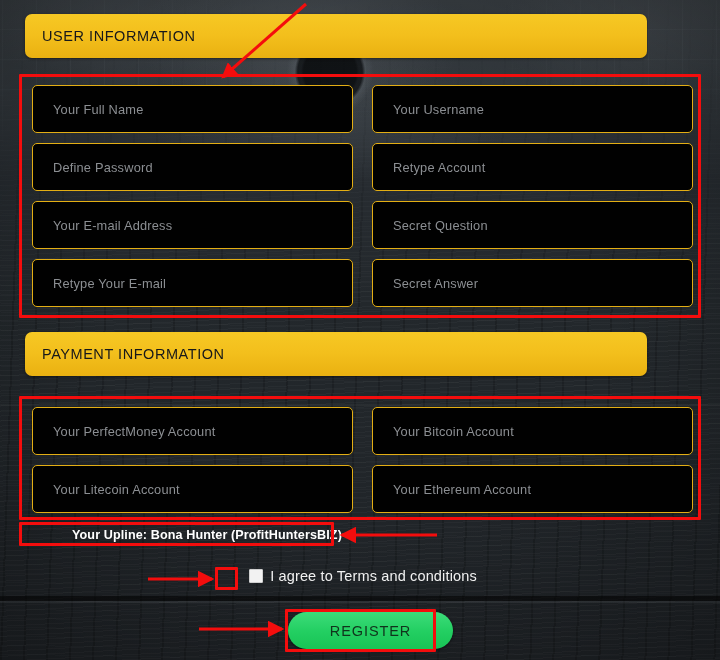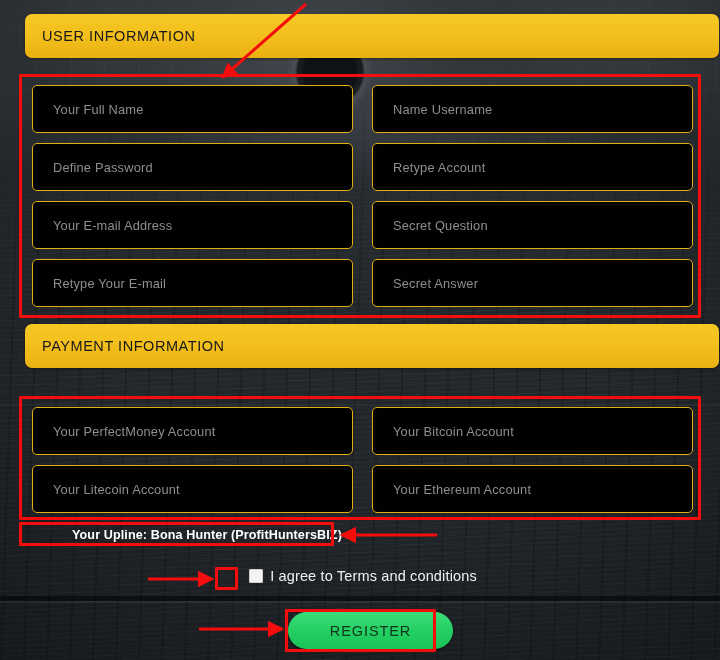--- a/index.html
+++ b/index.html
@@ -95,39 +95,39 @@
   
   .content {
     position: absolute;
     inset: 0;
   }
 
   
   .section-header {
     position: absolute;
     left: 25px;
-    width: 694px;
+    width: 622px;
     height: 44px;
     background: linear-gradient(180deg, #f6c824 0%, #f3bf1c 48%, #eab111 100%);
     border-radius: 7px;
     display: flex;
     align-items: center;
     padding-left: 17px;
     box-shadow: 0 1px 3px rgba(0,0,0,.45);
   }
   .section-header-title {
     font-size: 14.5px;
     font-weight: 500;
     letter-spacing: .55px;
     color: #17181a;
     white-space: nowrap;
   }
 
   #hdr-user { top: 14px; }
-  #hdr-payment { top: 324px; }
+  #hdr-payment { top: 332px; }
 
   
   .field-grid {
     position: absolute;
     left: 32px;
     width: 662px;
     display: flex;
     flex-wrap: wrap;
     gap: 10px 19px;
   }
@@ -246,21 +246,21 @@
   <div class="bg-layer bg-vignette"></div>
 
   <div class="content">
 
     <div class="section-header" id="hdr-user">
       <span class="section-header-title">USER INFORMATION</span>
     </div>
 
     <div class="field-grid" id="grid-user">
       <div class="field">Your Full Name</div>
-      <div class="field">Name Username</div>
+      <div class="field">Your Username</div>
       <div class="field">Define Password</div>
       <div class="field">Retype Account</div>
       <div class="field">Your E-mail Address</div>
       <div class="field">Secret Question</div>
       <div class="field">Retype Your E-mail</div>
       <div class="field">Secret Answer</div>
     </div>
 
     <div class="section-header" id="hdr-payment">
       <span class="section-header-title">PAYMENT INFORMATION</span>

